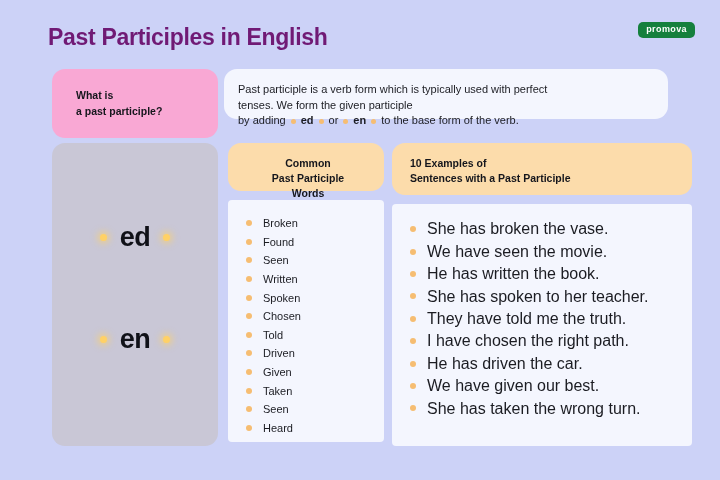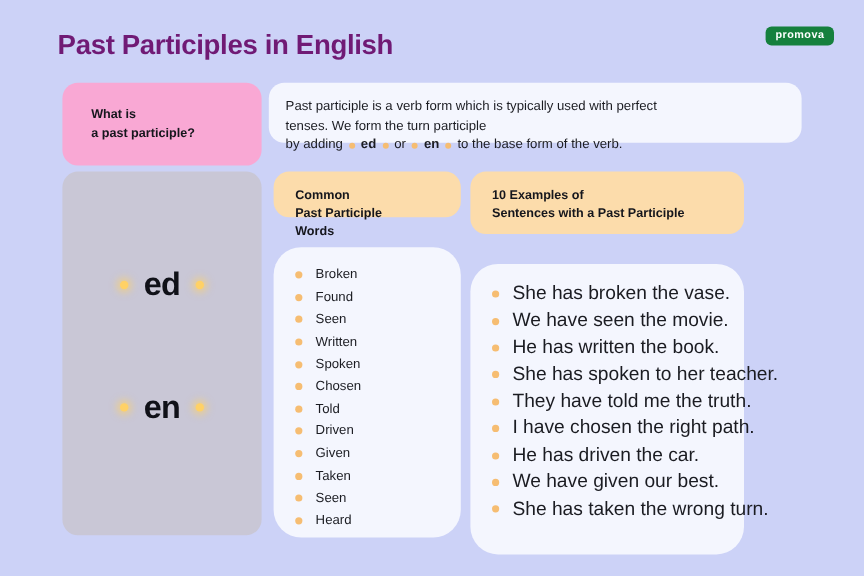--- a/index.html
+++ b/index.html
@@ -126,41 +126,41 @@
   }
   .glow-dot {
     width: 7px; height: 7px;
     border-radius: 50%;
     background: #ffd166;
     box-shadow: 0 0 6px 3px rgba(255, 209, 102, 0.55);
   }
 
   
   .col-words { position: absolute; left: 228px; top: 143px; width: 156px; }
-  .col-sentences { position: absolute; left: 392px; top: 143px; width: 228px; }
+  .col-sentences { position: absolute; left: 392px; top: 143px; width: 300px; }
 
   .col-header {
     background: #fcdcab;
     border-radius: 13px;
     padding: 13px 14px 14px 18px;
   }
   .col-header .h-text {
     font-size: 10.5px;
     font-weight: bold;
     line-height: 1.45;
     color: #15161c;
     white-space: pre-line;
   }
-  .col-words .col-header { height: 38px; }
+  .col-words .col-header { height: 48px; text-align: center; }
   .col-sentences .col-header { height: 52px; }
 
   .col-body {
-    margin-top: 25px;
+    margin-top: 9px;
     background: #f4f6fe;
-    border-radius: 23px;
+    border-radius: 4px;
     padding: 14px 12px 14px 18px;
   }
   .col-words .col-body { height: 242px; }
   .col-sentences .col-body { height: 242px; }
 
   .bullet-row {
     display: flex;
     align-items: center;
     gap: 11px;
   }
@@ -187,21 +187,21 @@
 <div class="page-title">Past Participles in English</div>
 <div class="brand-logo">promova</div>
 
 <div class="question-card">
   <div class="q-text">What is
 a past participle?</div>
 </div>
 
 <div class="desc-card">
   <div class="desc-line">Past participle is a verb form which is typically used with perfect</div>
-  <div class="desc-line">tenses. We form the turn participle</div>
+  <div class="desc-line">tenses. We form the given participle</div>
   <div class="desc-line l3">
     <span>by adding</span>
     <span class="chip-group">
       <span class="mini-dot"></span>
       <b>ed</b>
       <span class="mini-dot"></span>
     </span>
     <span>or</span>
     <span class="chip-group">
       <span class="mini-dot"></span>

